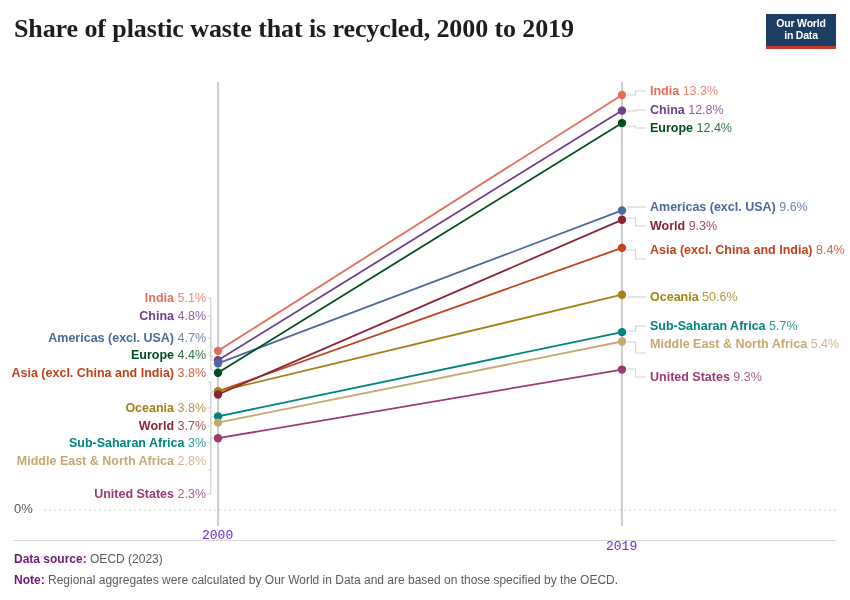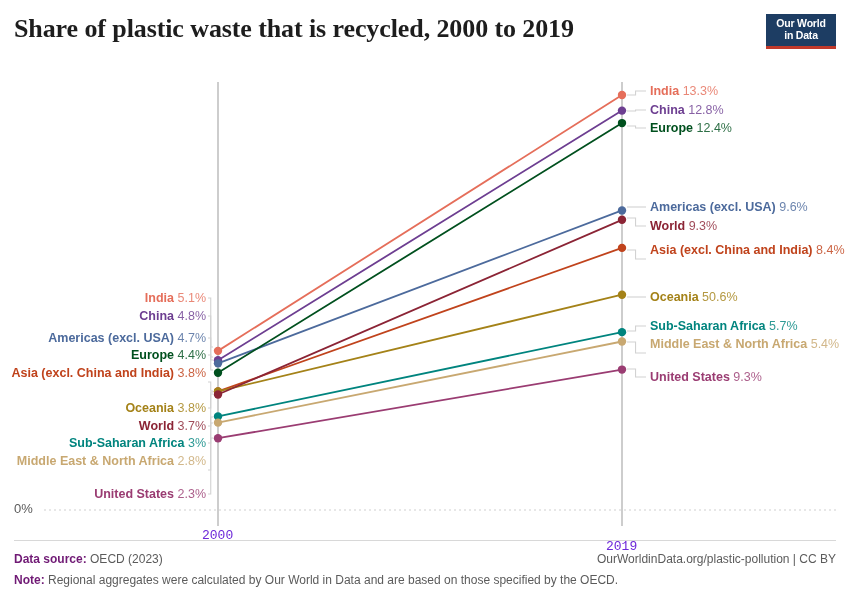--- a/index.html
+++ b/index.html
@@ -235,17 +235,16 @@
       <div class="axis-tick-label" style="left: 202px; top: 466px;">2000</div>
       <div class="axis-tick-label" style="left: 606px; top: 466px; margin-top: 11px;">2019</div>
     </div>
 </div>
 
 <div id="footer">
   <div id="footer-rule"></div>
   <div class="foot-line" id="foot-source">
     <b>Data source:</b><span> OECD (2023)</span>
   </div>
-  <div class="foot-line" id="foot-url">OurWorldinData.org/plastic-pollution | CC BY</div>
   <div class="foot-line" id="foot-note">
     <b>Note:</b><span> Regional aggregates were calculated by Our World in Data and are based on those specified by the OECD.</span>
   </div>
 </div>
 
 </body></html>

